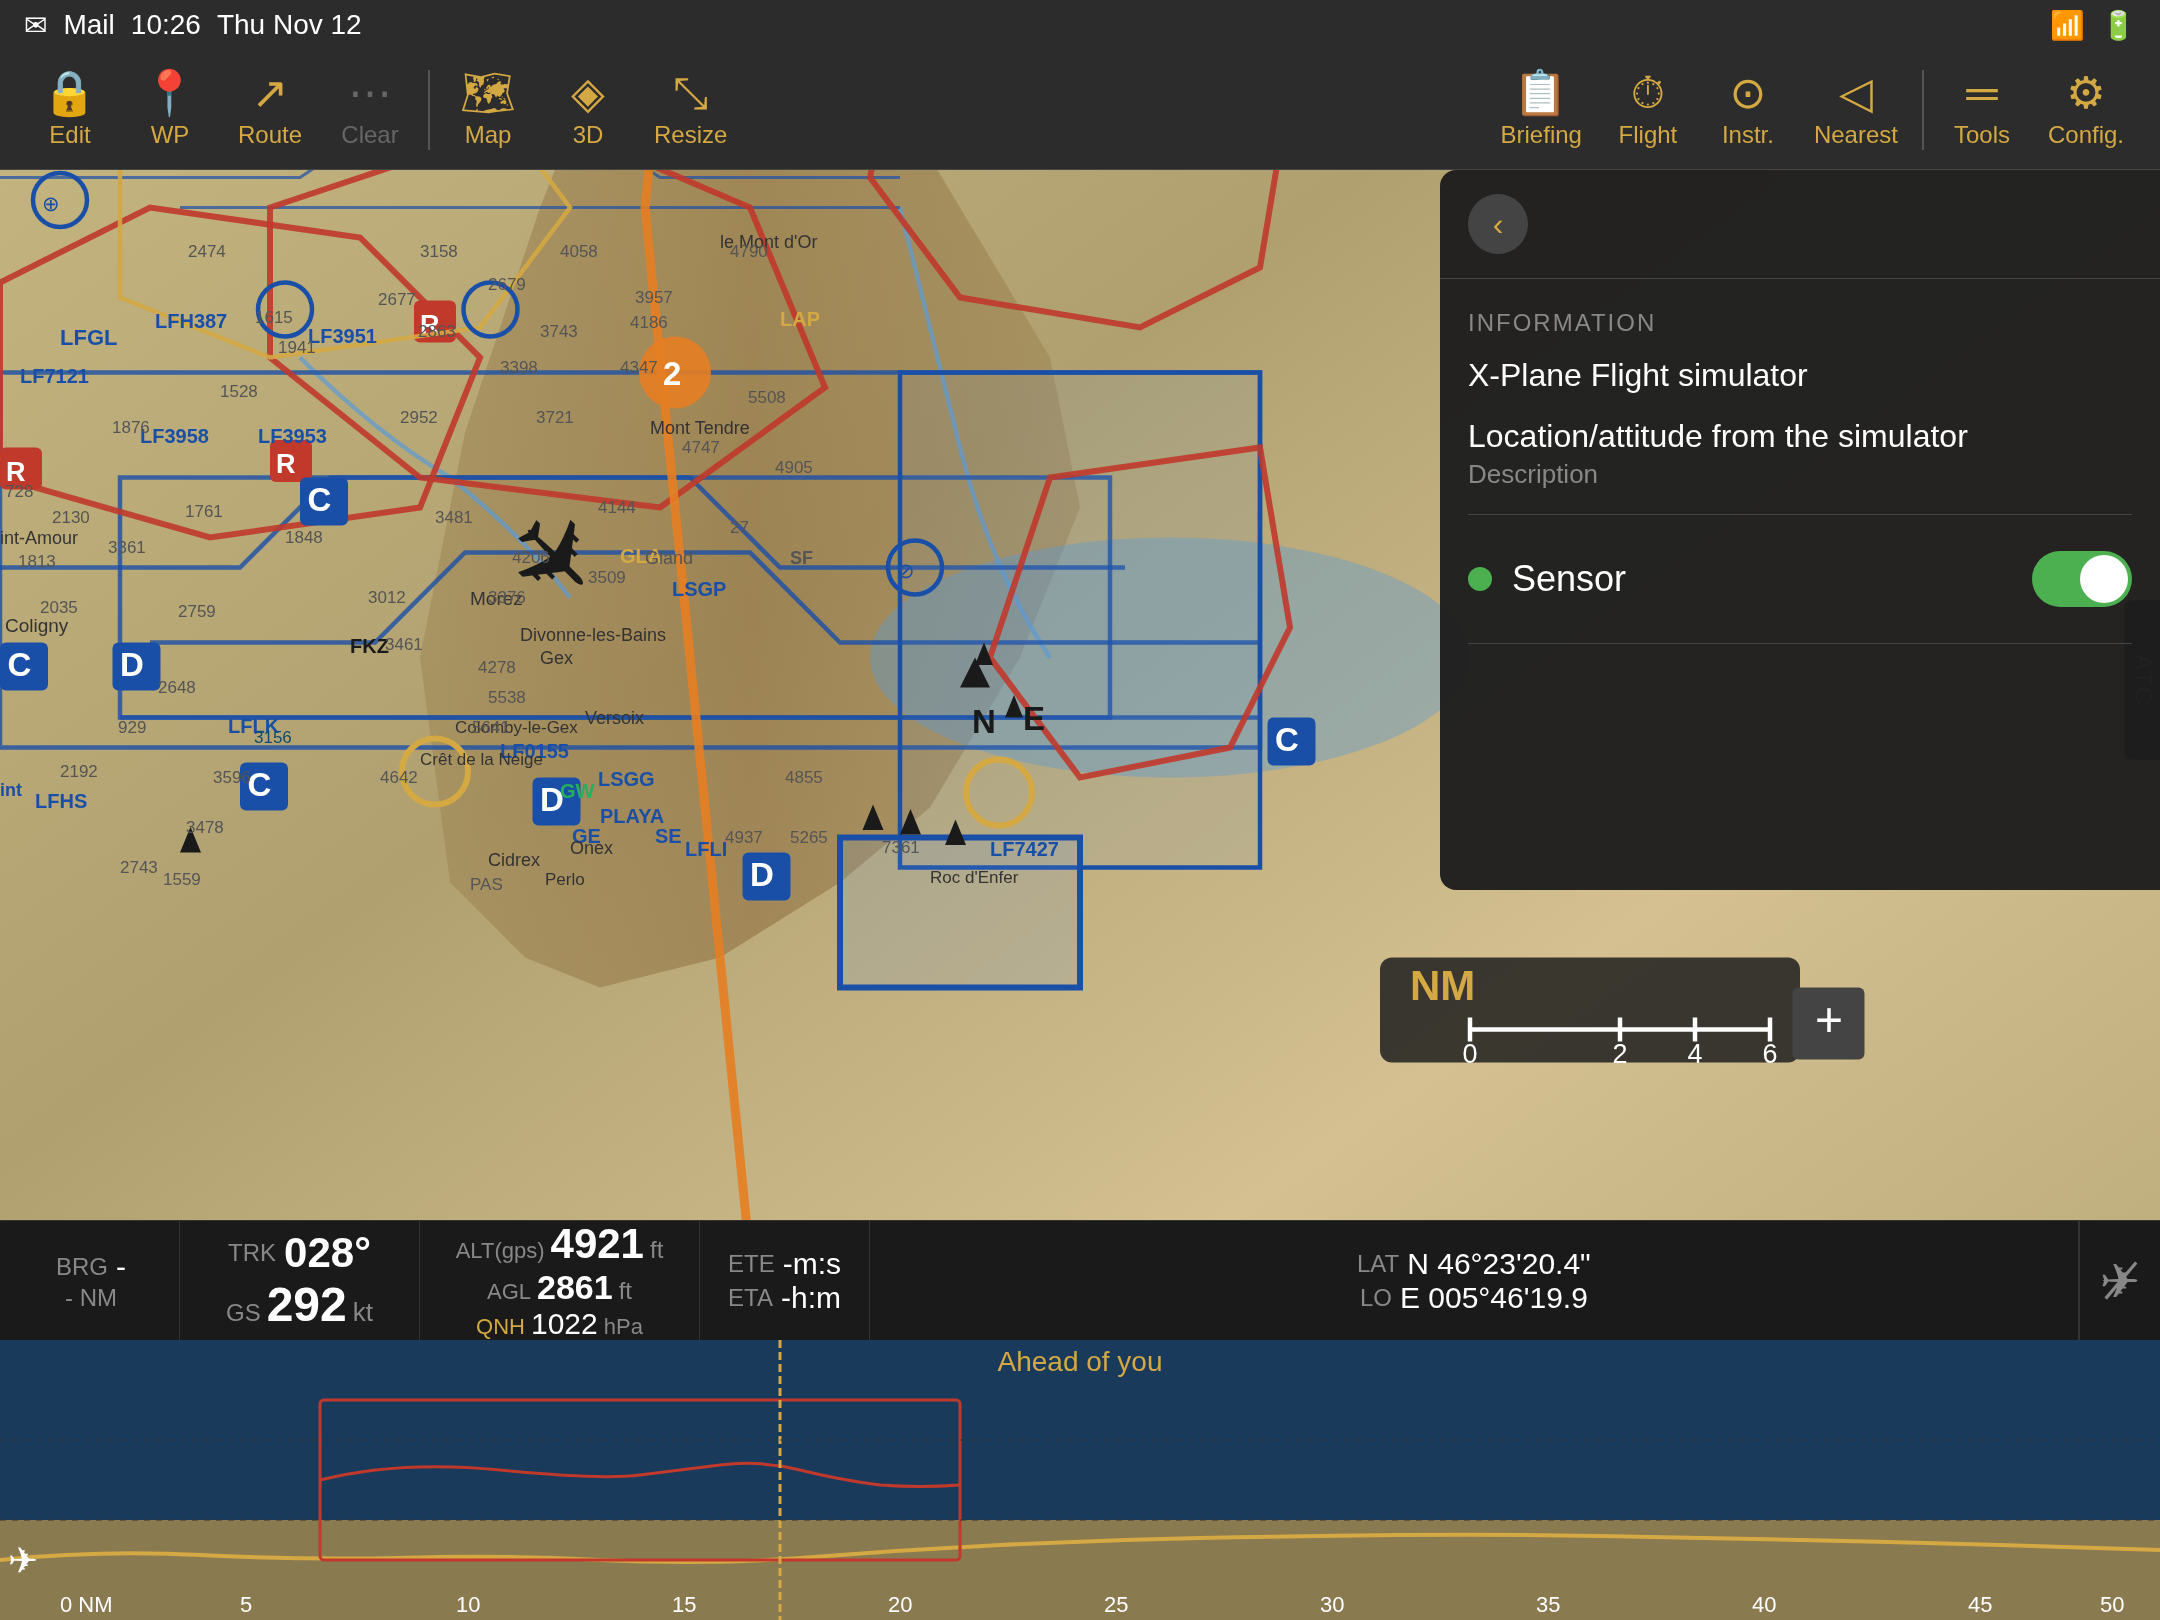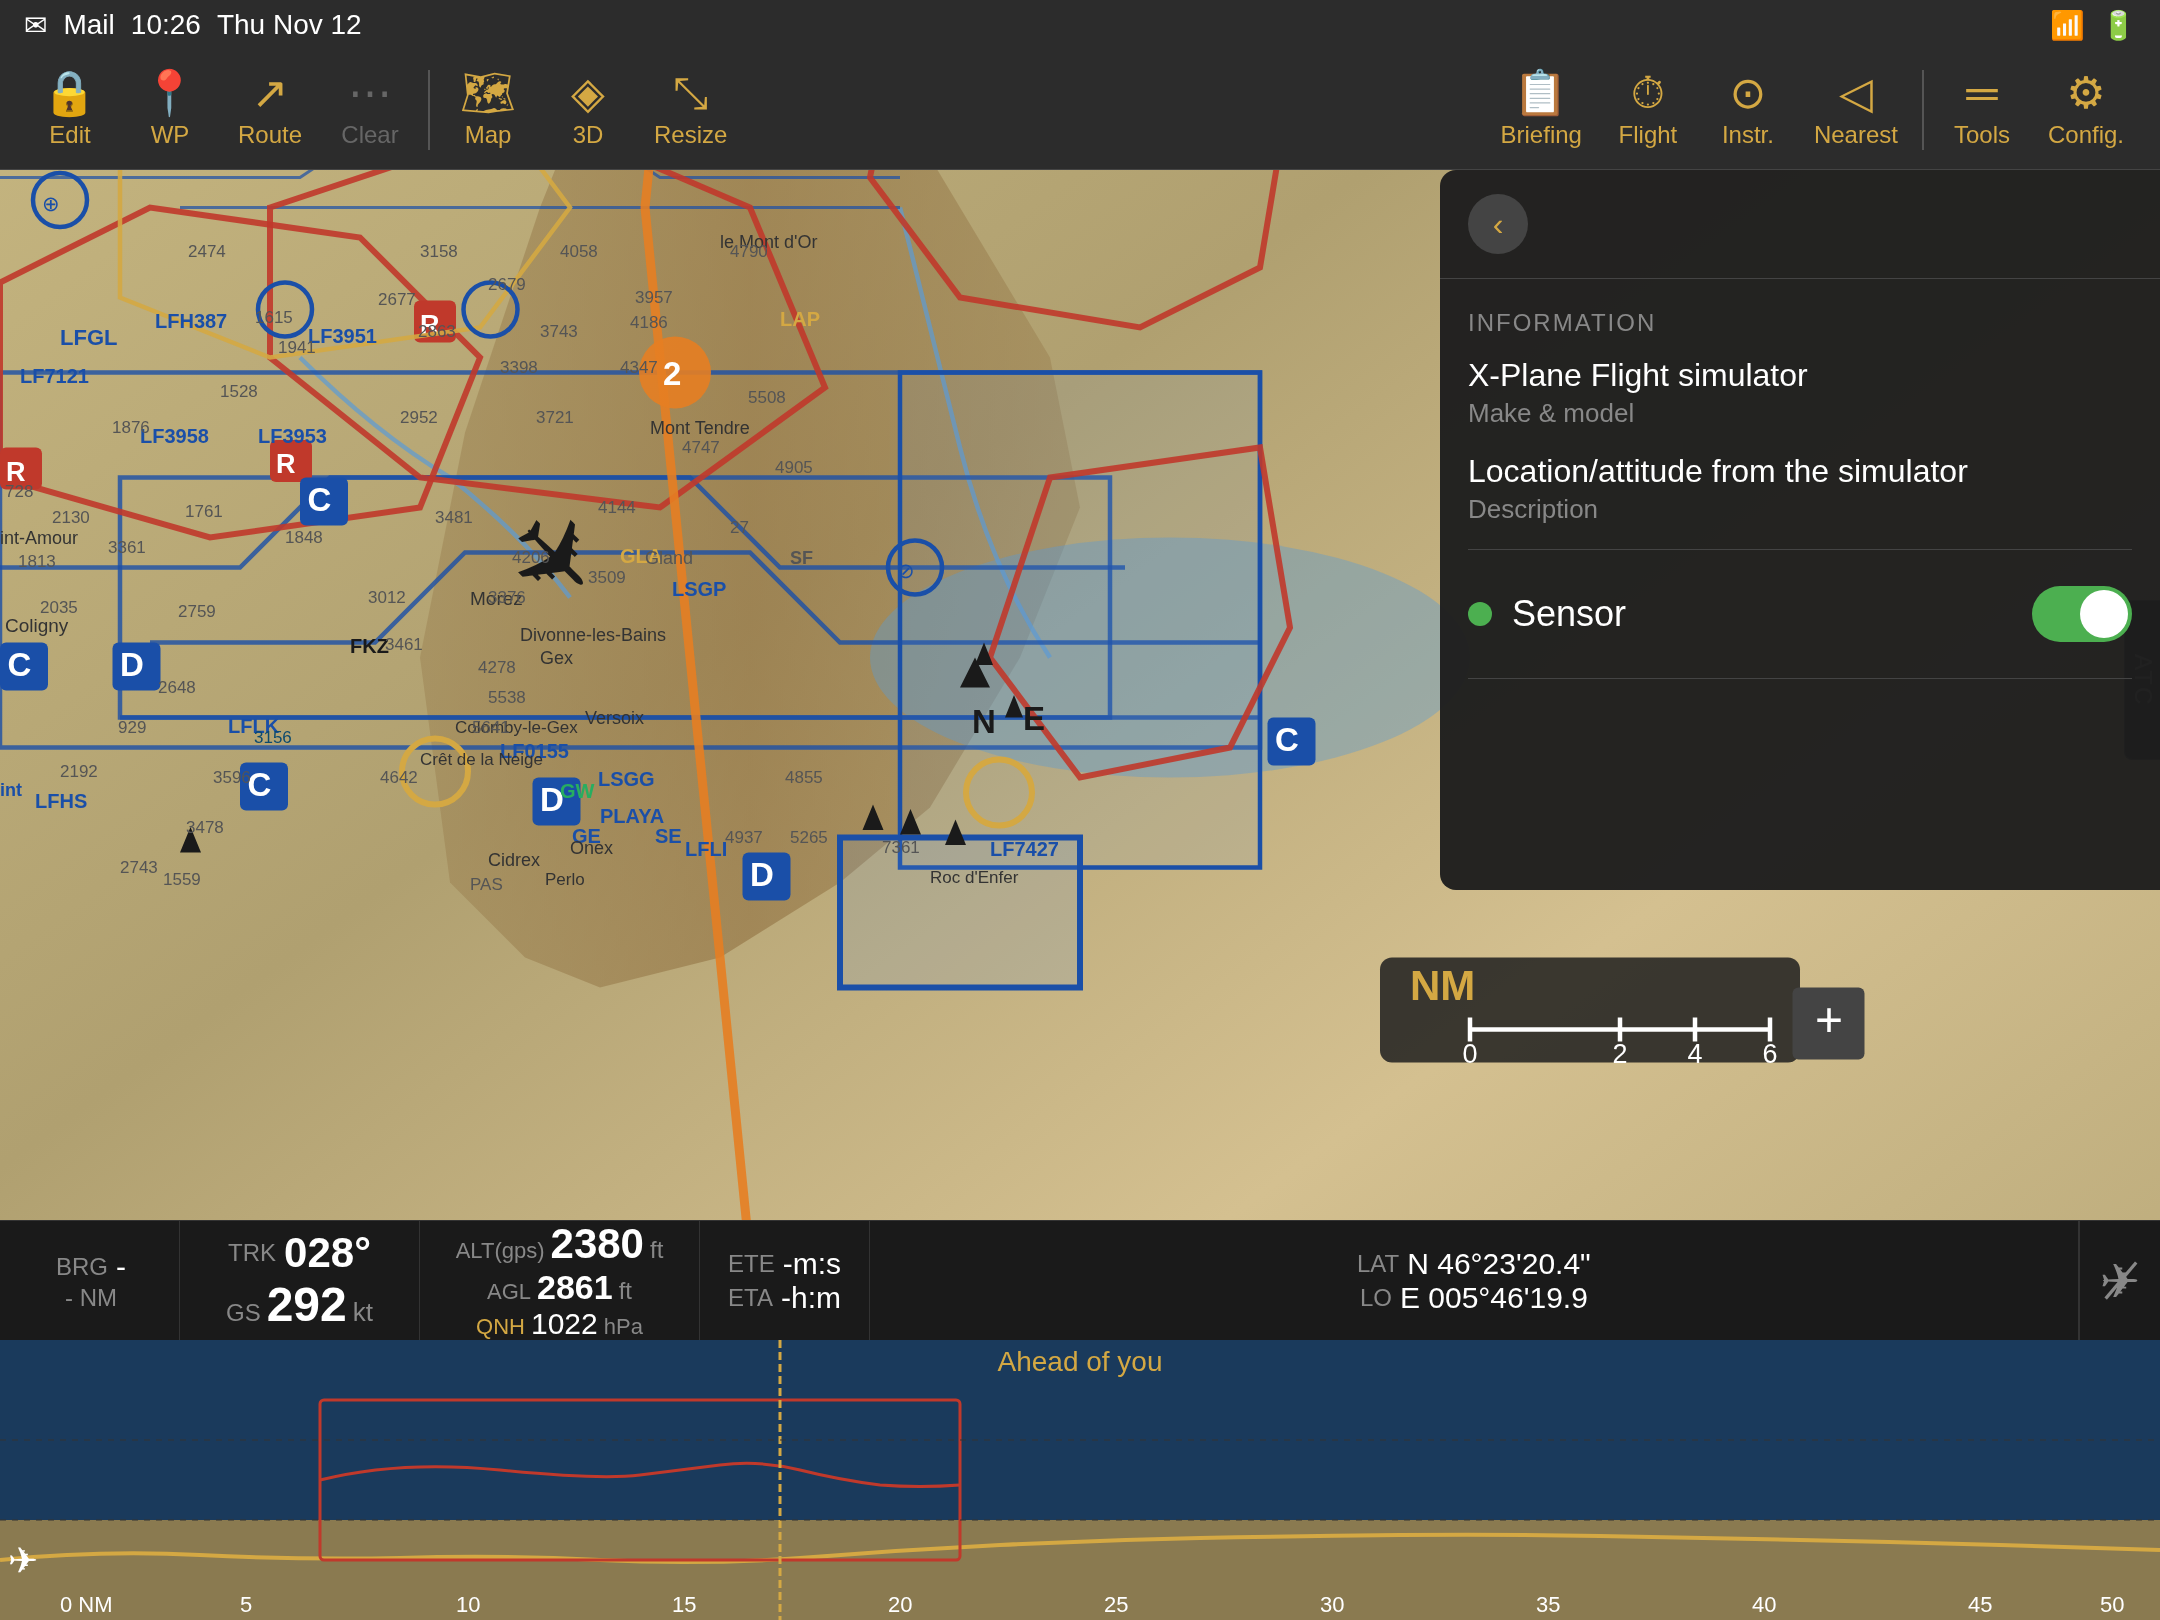--- a/index.html
+++ b/index.html
@@ -437,21 +437,20 @@
 <div id="panel">
   <div id="panel-header">
     <div class="panel-back-btn">
       <span>‹</span>
     </div>
   </div>
   <div id="panel-body">
     <div class="info-section-label">INFORMATION</div>
     <div class="info-row">
       <div class="info-row-title">X-Plane Flight simulator</div>
-      <div class="info-row-subtitle">Make &amp; model</div>
     </div>
     <div class="info-row">
       <div class="info-row-title">Location/attitude from the simulator</div>
       <div class="info-row-subtitle">Description</div>
     </div>
     <div class="divider"></div>
     <div class="sensor-row">
       <div class="sensor-left">
         <div class="sensor-dot"></div>
         <div class="sensor-label">Sensor</div>
@@ -486,21 +485,21 @@
     <div style="display:flex;align-items:baseline;gap:6px;">
       <span style="color:#888;font-size:24px;">GS</span>
       <span style="color:white;font-size:48px;font-weight:700;">292</span>
       <span style="color:#888;font-size:26px;">kt</span>
     </div>
   </div>
 
   <div class="data-section" style="min-width:280px;">
     <div style="display:flex;align-items:baseline;gap:6px;">
       <span style="color:#888;font-size:22px;">ALT(gps)</span>
-      <span style="color:white;font-size:42px;font-weight:700;">2380</span>
+      <span style="color:white;font-size:42px;font-weight:700;">4921</span>
       <span style="color:#888;font-size:24px;">ft</span>
     </div>
     <div style="display:flex;align-items:baseline;gap:6px;">
       <span style="color:#888;font-size:22px;">AGL</span>
       <span style="color:white;font-size:34px;font-weight:600;">2861</span>
       <span style="color:#888;font-size:24px;">ft</span>
     </div>
     <div style="display:flex;align-items:baseline;gap:6px;">
       <span style="color:#d4a843;font-size:22px;">QNH</span>
       <span style="color:white;font-size:30px;">1022</span>

